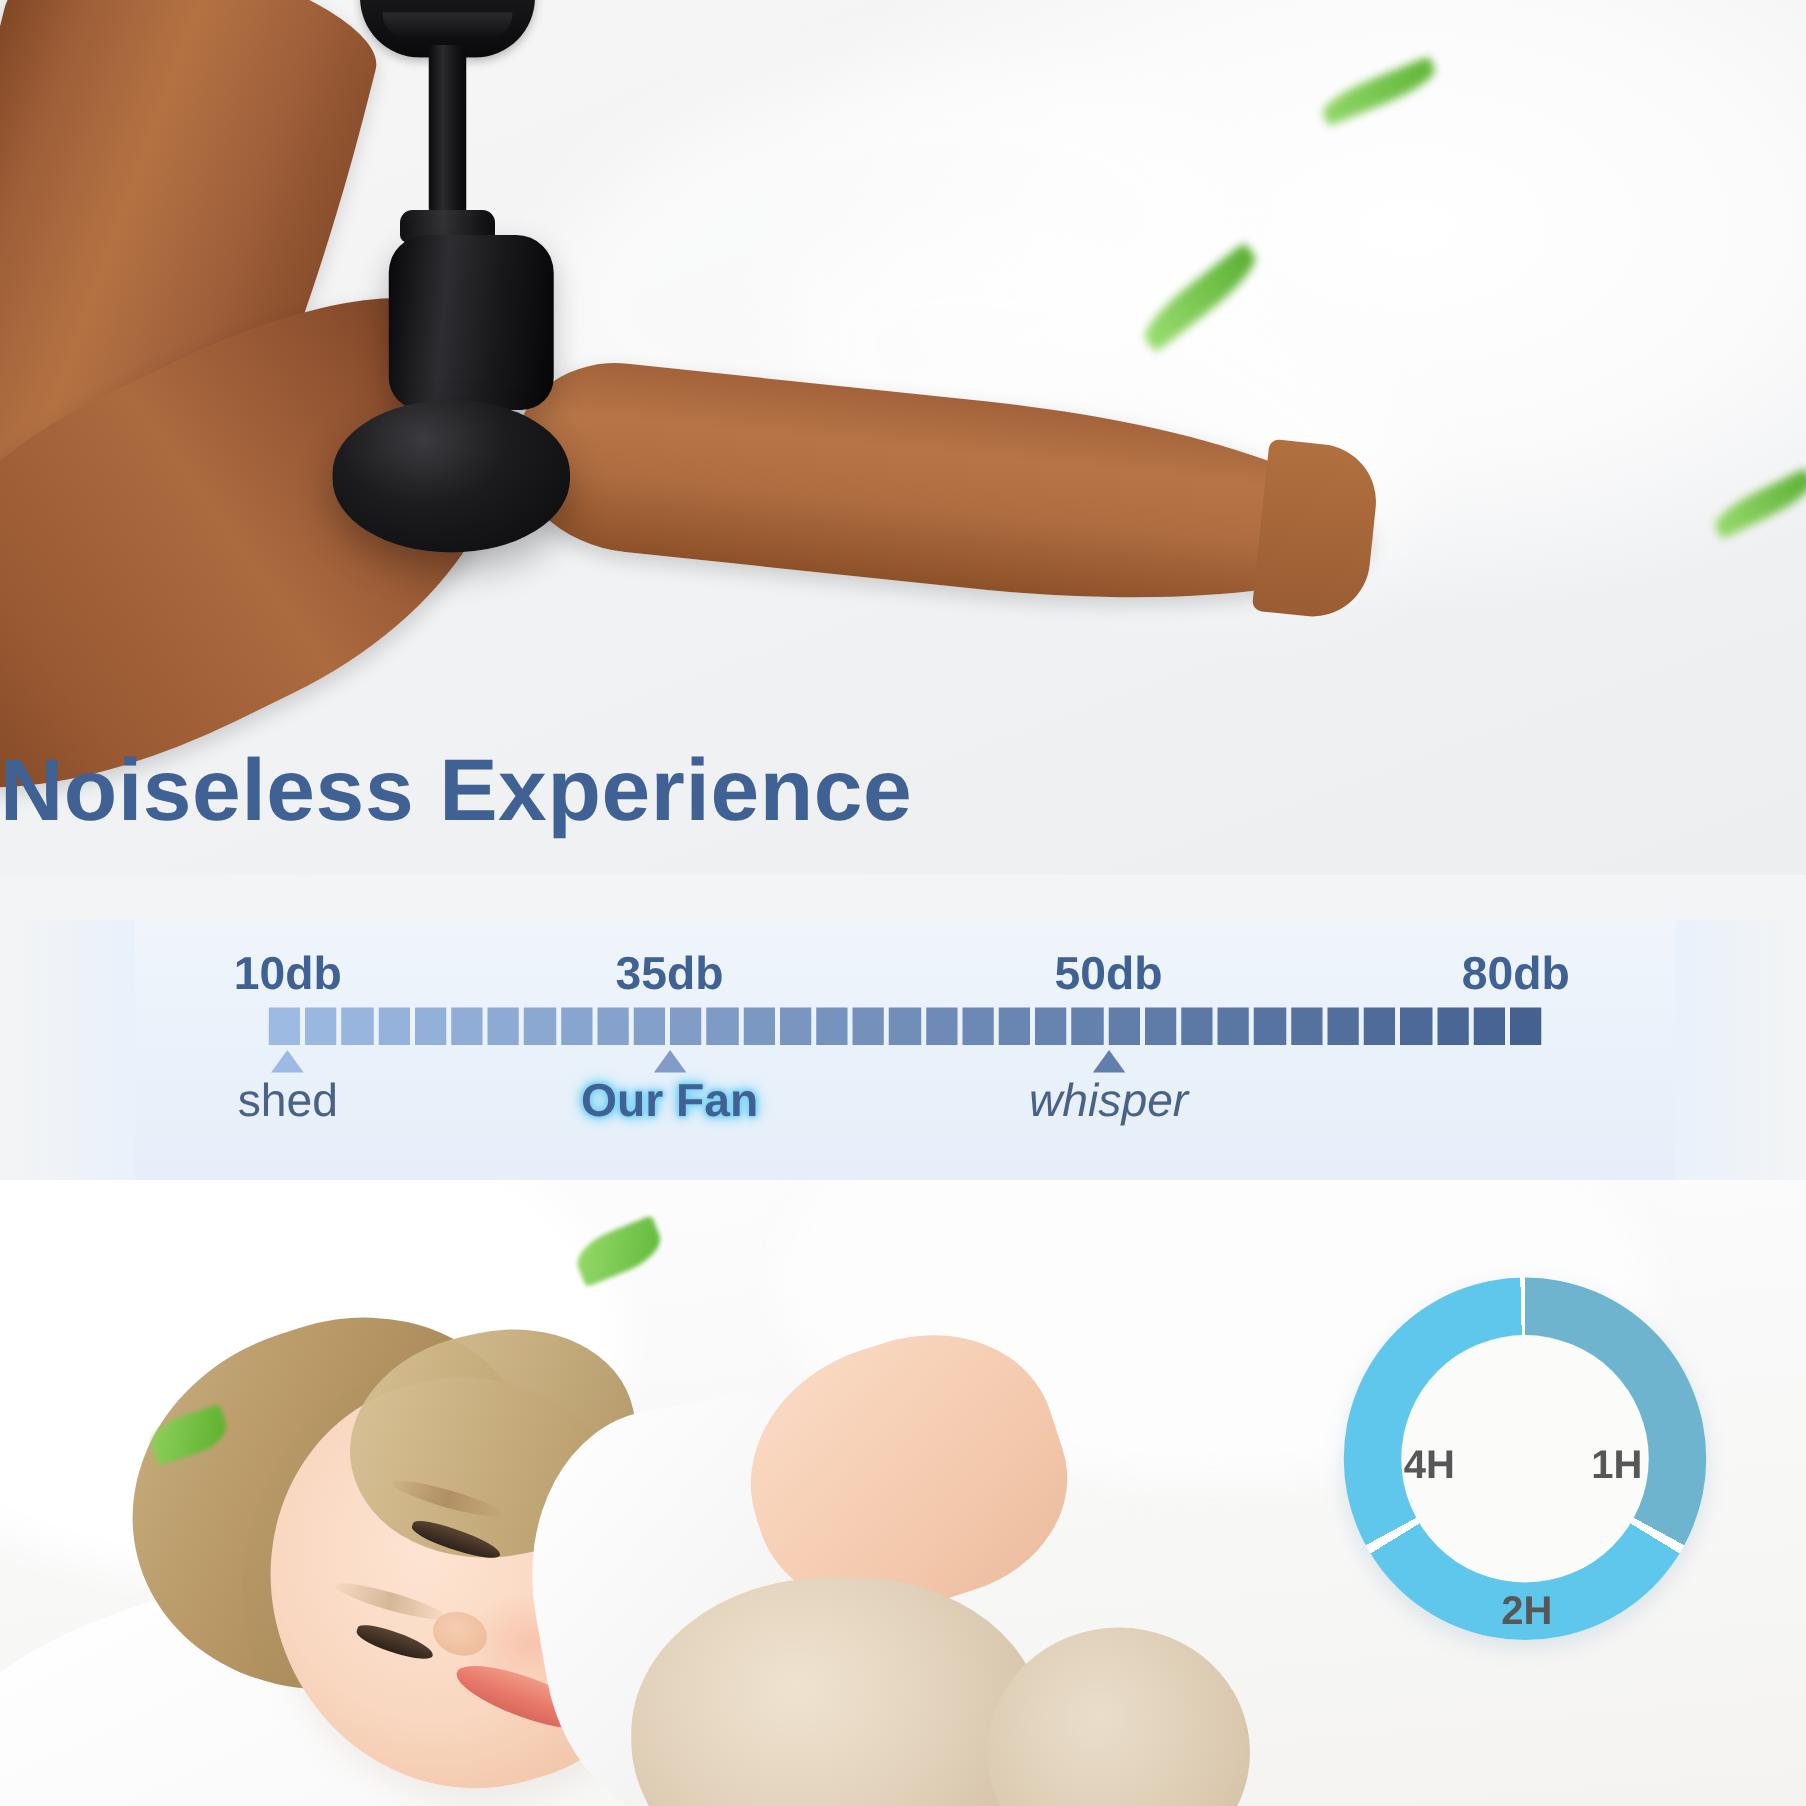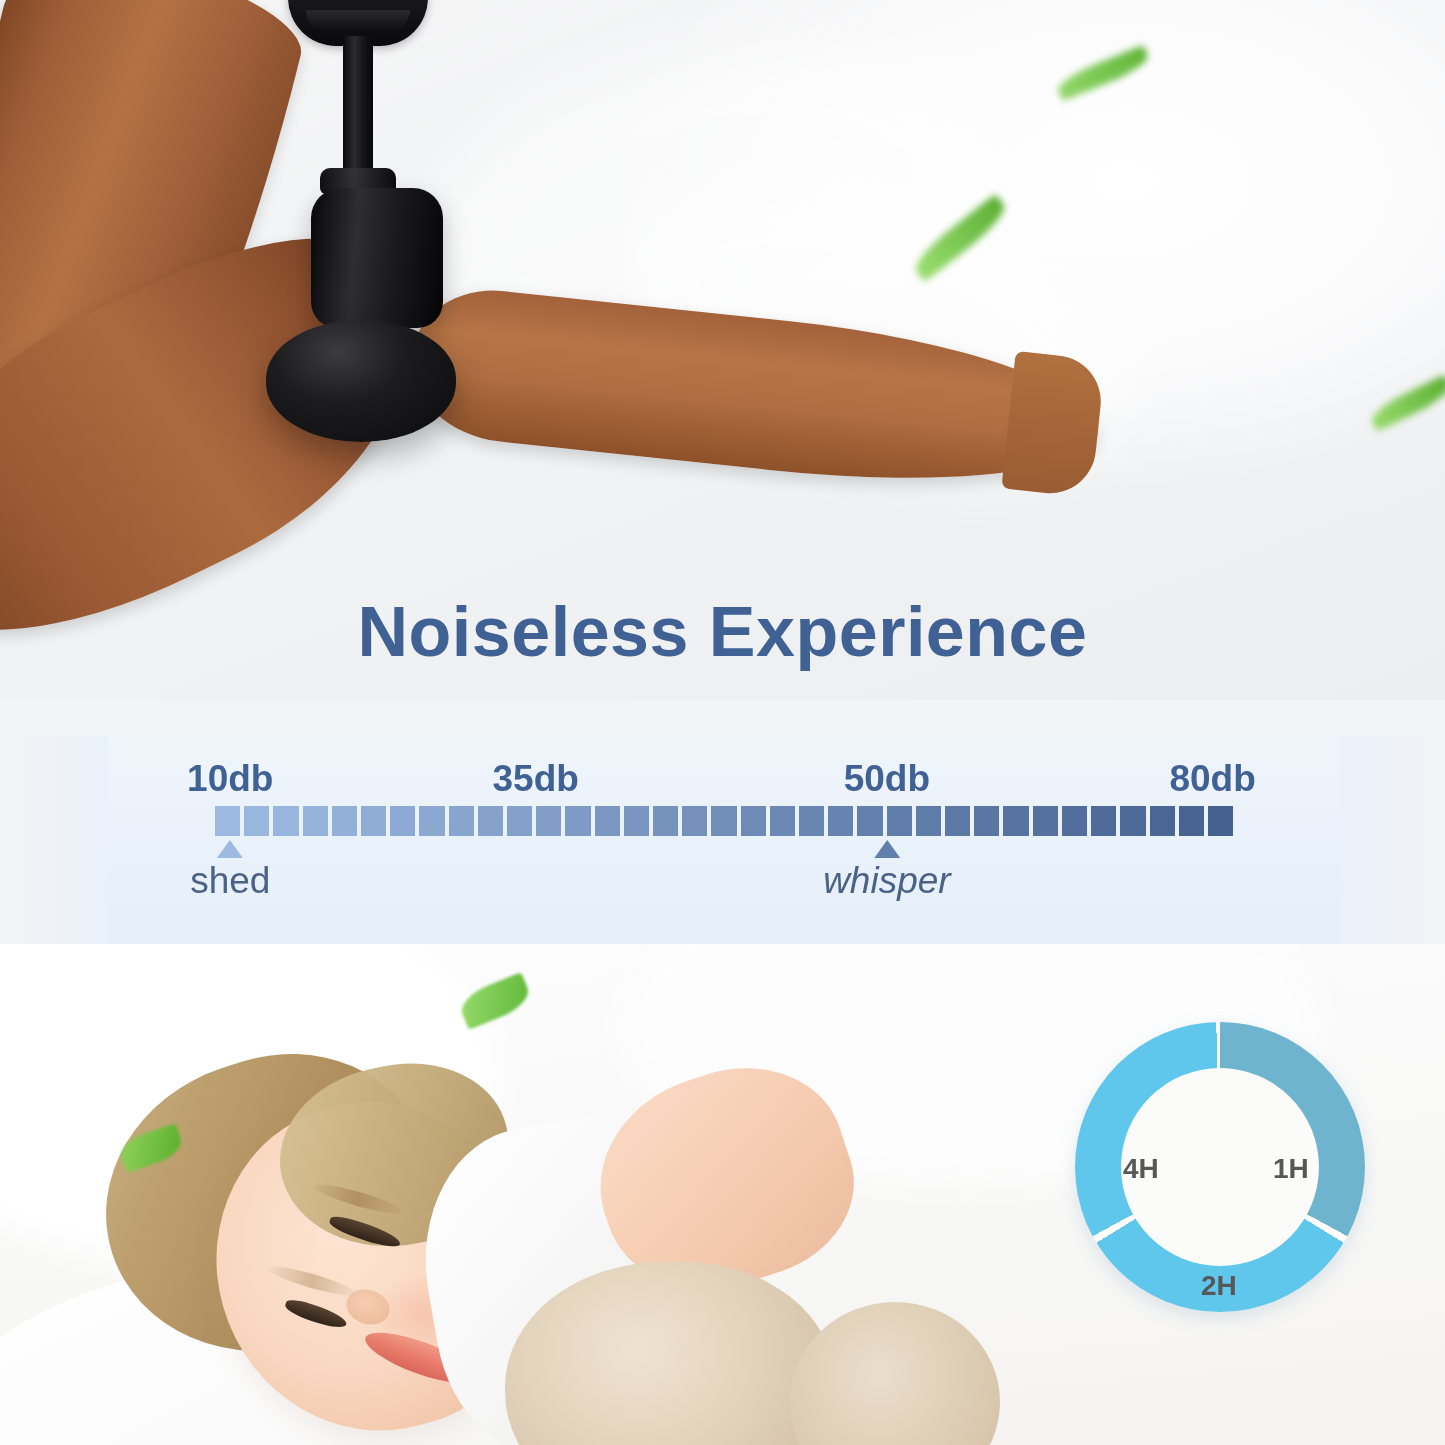--- a/index.html
+++ b/index.html
@@ -56,21 +56,21 @@
     transform:rotate(6deg);
     background:linear-gradient(180deg,#a3623a 0%,#b77547 30%,#ae6c40 60%,#8d5129 100%);}
   .bladeC:after{content:"";position:absolute;right:0;top:6px;width:90px;height:138px;border-radius:8px 46px 46px 8px;
     background:linear-gradient(180deg,#b1703f,#9a5c33);}
 
   
   .leaf{position:absolute;border-radius:50% 8% 50% 8%;filter:blur(3.5px);opacity:.9;}
   .leaf.sharp{filter:blur(1.6px);}
 
   
-  .headline{position:absolute;left:0;top:592px;width:1445px;text-align:center;
+  .headline{position:absolute;left:0;top:592px;width:1445px;text-align:left;
     font-size:70px;font-weight:700;letter-spacing:.5px;color:#3f6193;
     font-family:"Liberation Sans", sans-serif;}
 
   
   .db-panel{position:absolute;left:108px;top:736px;width:1232px;height:208px;
     background:linear-gradient(180deg,#f0f5fb 0%,#e9f1fa 55%,#e6eff9 100%);}
   .db-panel:before{content:"";position:absolute;left:-108px;top:0;width:108px;height:100%;
     background:linear-gradient(90deg,rgba(233,241,250,0) 0%,rgba(233,241,250,1) 100%);}
   .db-panel:after{content:"";position:absolute;right:-105px;top:0;width:105px;height:100%;
     background:linear-gradient(270deg,rgba(233,241,250,0) 0%,rgba(233,241,250,1) 100%);}
@@ -132,21 +132,21 @@
       #ffffff 119deg 121deg,
       #5fc6ec 121deg 239deg,
       #ffffff 239deg 241deg,
       #5fc6ec 241deg 360deg);
     box-shadow:0 6px 18px rgba(90,140,170,.18);}
   .donut-hole{position:absolute;left:46px;top:46px;width:198px;height:198px;border-radius:50%;
     background:#fbfbfa;}
   .donut-core{position:absolute;left:84px;top:84px;width:122px;height:122px;border-radius:50%;
     background:#5fc6ec;display:flex;align-items:center;justify-content:center;}
   .donut-core span{font-size:36px;font-weight:700;color:#f2fbff;letter-spacing:.5px;}
-  .dlabel{position:absolute;font-size:28px;font-weight:700;color:#575757;}
+  .dlabel{position:absolute;font-size:32px;font-weight:700;color:#575757;}
   .d1h{left:198px;top:131px;}
   .d4h{left:48px;top:131px;}
   .d2h{left:126px;top:248px;}
 </style>
 </head>
 <body>
 
 <div class="stage">
 
   <div class="fan-scene">
@@ -216,20 +216,24 @@
       <div class="db-cell" style="background: rgb(77, 105, 151);"></div>
       <div class="db-cell" style="background: rgb(74, 102, 149);"></div>
       <div class="db-cell" style="background: rgb(72, 100, 146);"></div>
       <div class="db-cell" style="background: rgb(69, 97, 144);"></div>
     </div>
   <div class="db-marks" id="dbMarks">
       <div class="mark" style="left: 1.5%;">
         <div class="tri" style="border-bottom: 18px solid rgb(157, 186, 226);"></div>
         <div class="lbl">shed</div>
       </div>
+      <div class="mark highlight" style="left: 31.5%;">
+        <div class="tri" style="border-bottom: 18px solid rgb(128, 156, 199);"></div>
+        <div class="lbl">Our Fan</div>
+      </div>
       <div class="mark" style="left: 66%; font-style: italic;">
         <div class="tri" style="border-bottom: 18px solid rgb(98, 127, 171);"></div>
         <div class="lbl">whisper</div>
       </div>
     </div>
 
   <div class="photo">
     <div class="pillow" style="left:-120px;top:-60px;width:620px;height:380px;background:#ffffff;"></div>
     <div class="pillow" style="left:620px;top:-80px;width:700px;height:320px;background:#fdfdfd;"></div>
     <div class="blanket"></div>

